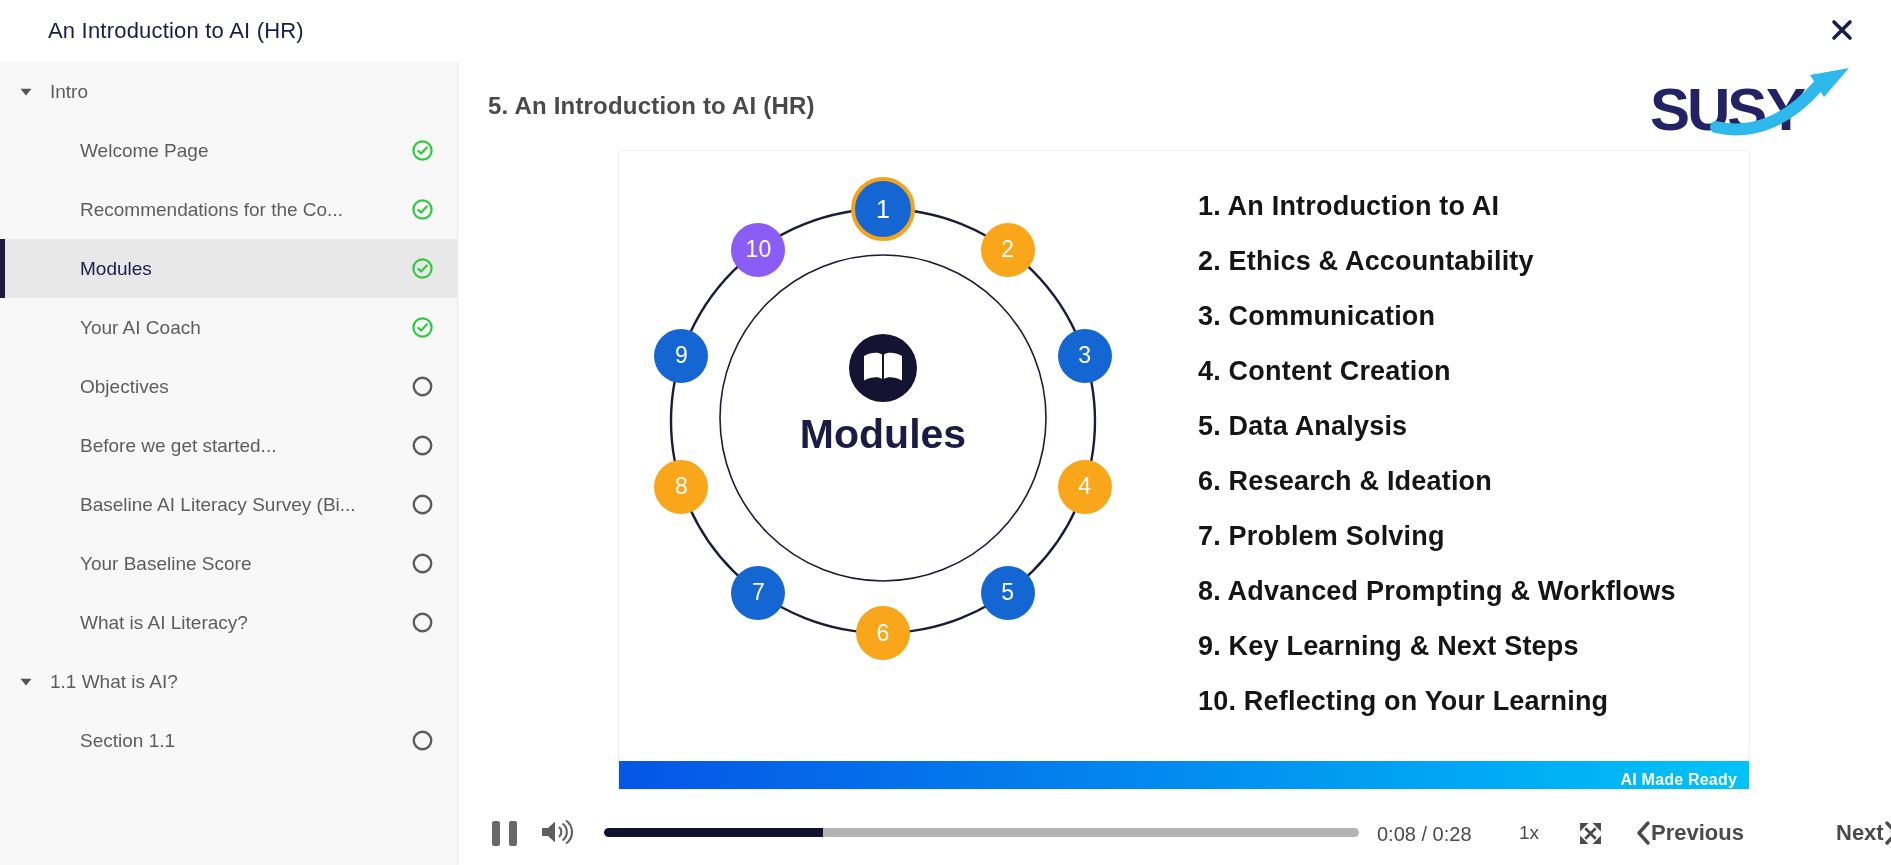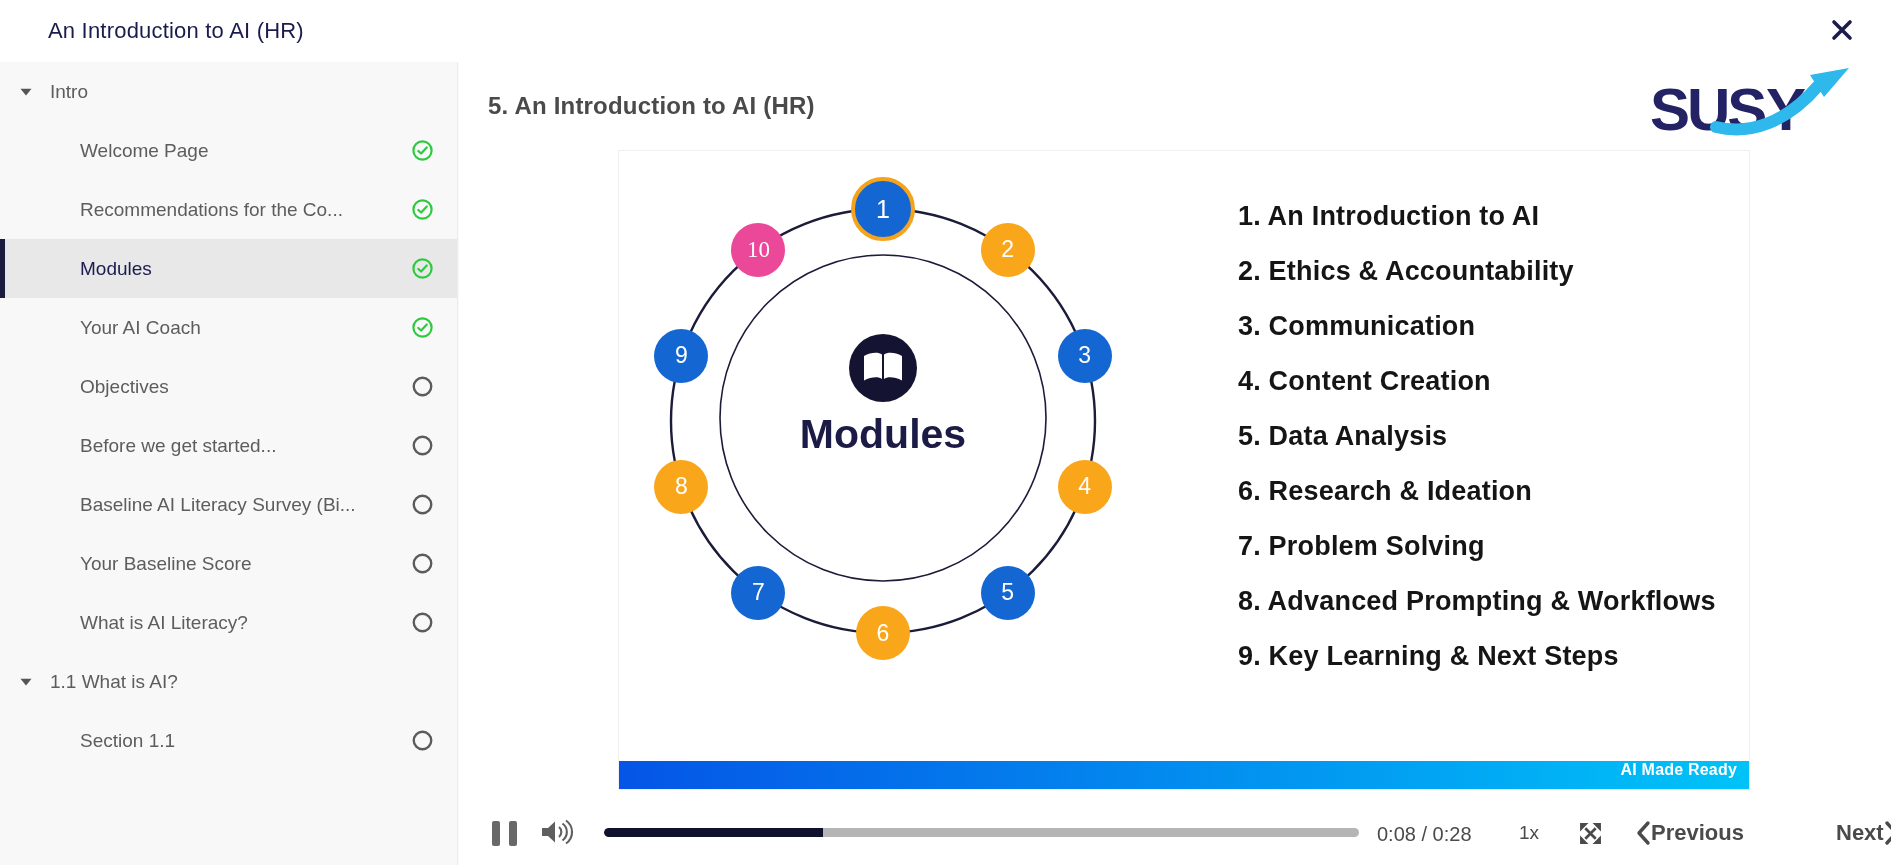--- a/index.html
+++ b/index.html
@@ -55,26 +55,26 @@
   }
   .diagram-svg { position:absolute; left:0; top:0; }
   .node {
     position:absolute; width:54px; height:54px; border-radius:50%;
     color:#fff; font-size:23px; font-weight:500;
     display:flex; align-items:center; justify-content:center;
     transform:translate(-50%,-50%);
   }
   .node.active { width:64px; height:64px; border:4px solid #f5a31c; font-size:25px; }
 
-  .module-list { position:absolute; left:579px; top:38px; width:545px;margin-left:40px; }
+  .module-list { position:absolute; left:579px; top:28px; width:545px; }
   .mod-item { height:55px; display:flex; align-items:center; font-size:27px; font-weight:700; color:#151515; letter-spacing:.2px; white-space:nowrap; }
 
   .banner {
     position:absolute; left:0; right:0; bottom:0; height:28px;
-    display:flex; align-items:flex-start; justify-content:flex-end; padding-right:12px;
+    display:flex; align-items:flex-end; justify-content:flex-end; padding-right:12px;
   }
   .banner span { color:#fff; font-weight:700; font-size:16px; letter-spacing:.2px; }
 
   
   .pbtn { position:absolute; background:none; border:none; cursor:pointer; display:flex; align-items:center; justify-content:center; }
   .pause-btn { left:31px; top:757px; width:28px; height:28px; }
   .pause-btn i { display:block; width:8px; height:25px; background:#686868; border-radius:2px; }
   .pause-btn i + i { margin-left:9px; }
   .volume-btn { left:80px; top:755px; width:38px; height:30px; }
   .progress {
@@ -211,33 +211,34 @@
     <div>
         <div class="node active" style="left: 264px; top: 58px; background: rgb(20, 103, 211);">1</div>
         <div class="node" style="left: 388.6px; top: 98.5px; background: rgb(249, 166, 27);">2</div>
         <div class="node" style="left: 465.6px; top: 204.5px; background: rgb(20, 103, 211);">3</div>
         <div class="node" style="left: 465.6px; top: 335.5px; background: rgb(249, 166, 27);">4</div>
         <div class="node" style="left: 388.6px; top: 441.5px; background: rgb(20, 103, 211);">5</div>
         <div class="node" style="left: 264px; top: 482px; background: rgb(249, 166, 27);">6</div>
         <div class="node" style="left: 139.4px; top: 441.5px; background: rgb(20, 103, 211);">7</div>
         <div class="node" style="left: 62.4px; top: 335.5px; background: rgb(249, 166, 27);">8</div>
         <div class="node" style="left: 62.4px; top: 204.5px; background: rgb(20, 103, 211);">9</div>
-        <div class="node" style="left: 139.4px; top: 98.5px; background: #ec4899; font-family: Liberation Serif, serif;">10</div>
+        <div class="node" style="left: 139.4px; top: 98.5px; background: #8b5cf6;">10</div>
       </div>
 
     <div class="module-list">
         <div class="mod-item">1. An Introduction to AI</div>
         <div class="mod-item">2. Ethics &amp; Accountability</div>
         <div class="mod-item">3. Communication</div>
         <div class="mod-item">4. Content Creation</div>
         <div class="mod-item">5. Data Analysis</div>
         <div class="mod-item">6. Research &amp; Ideation</div>
         <div class="mod-item">7. Problem Solving</div>
         <div class="mod-item">8. Advanced Prompting &amp; Workflows</div>
         <div class="mod-item">9. Key Learning &amp; Next Steps</div>
+        <div class="mod-item">10. Reflecting on Your Learning</div>
       </div>
 
     <div class="banner" style="background: linear-gradient(90deg, rgb(5, 85, 230), rgb(0, 195, 248));">
       <span>AI Made Ready</span>
     </div>
   </div>
 
   <button class="pbtn pause-btn">
     <i></i>
       <i></i>

